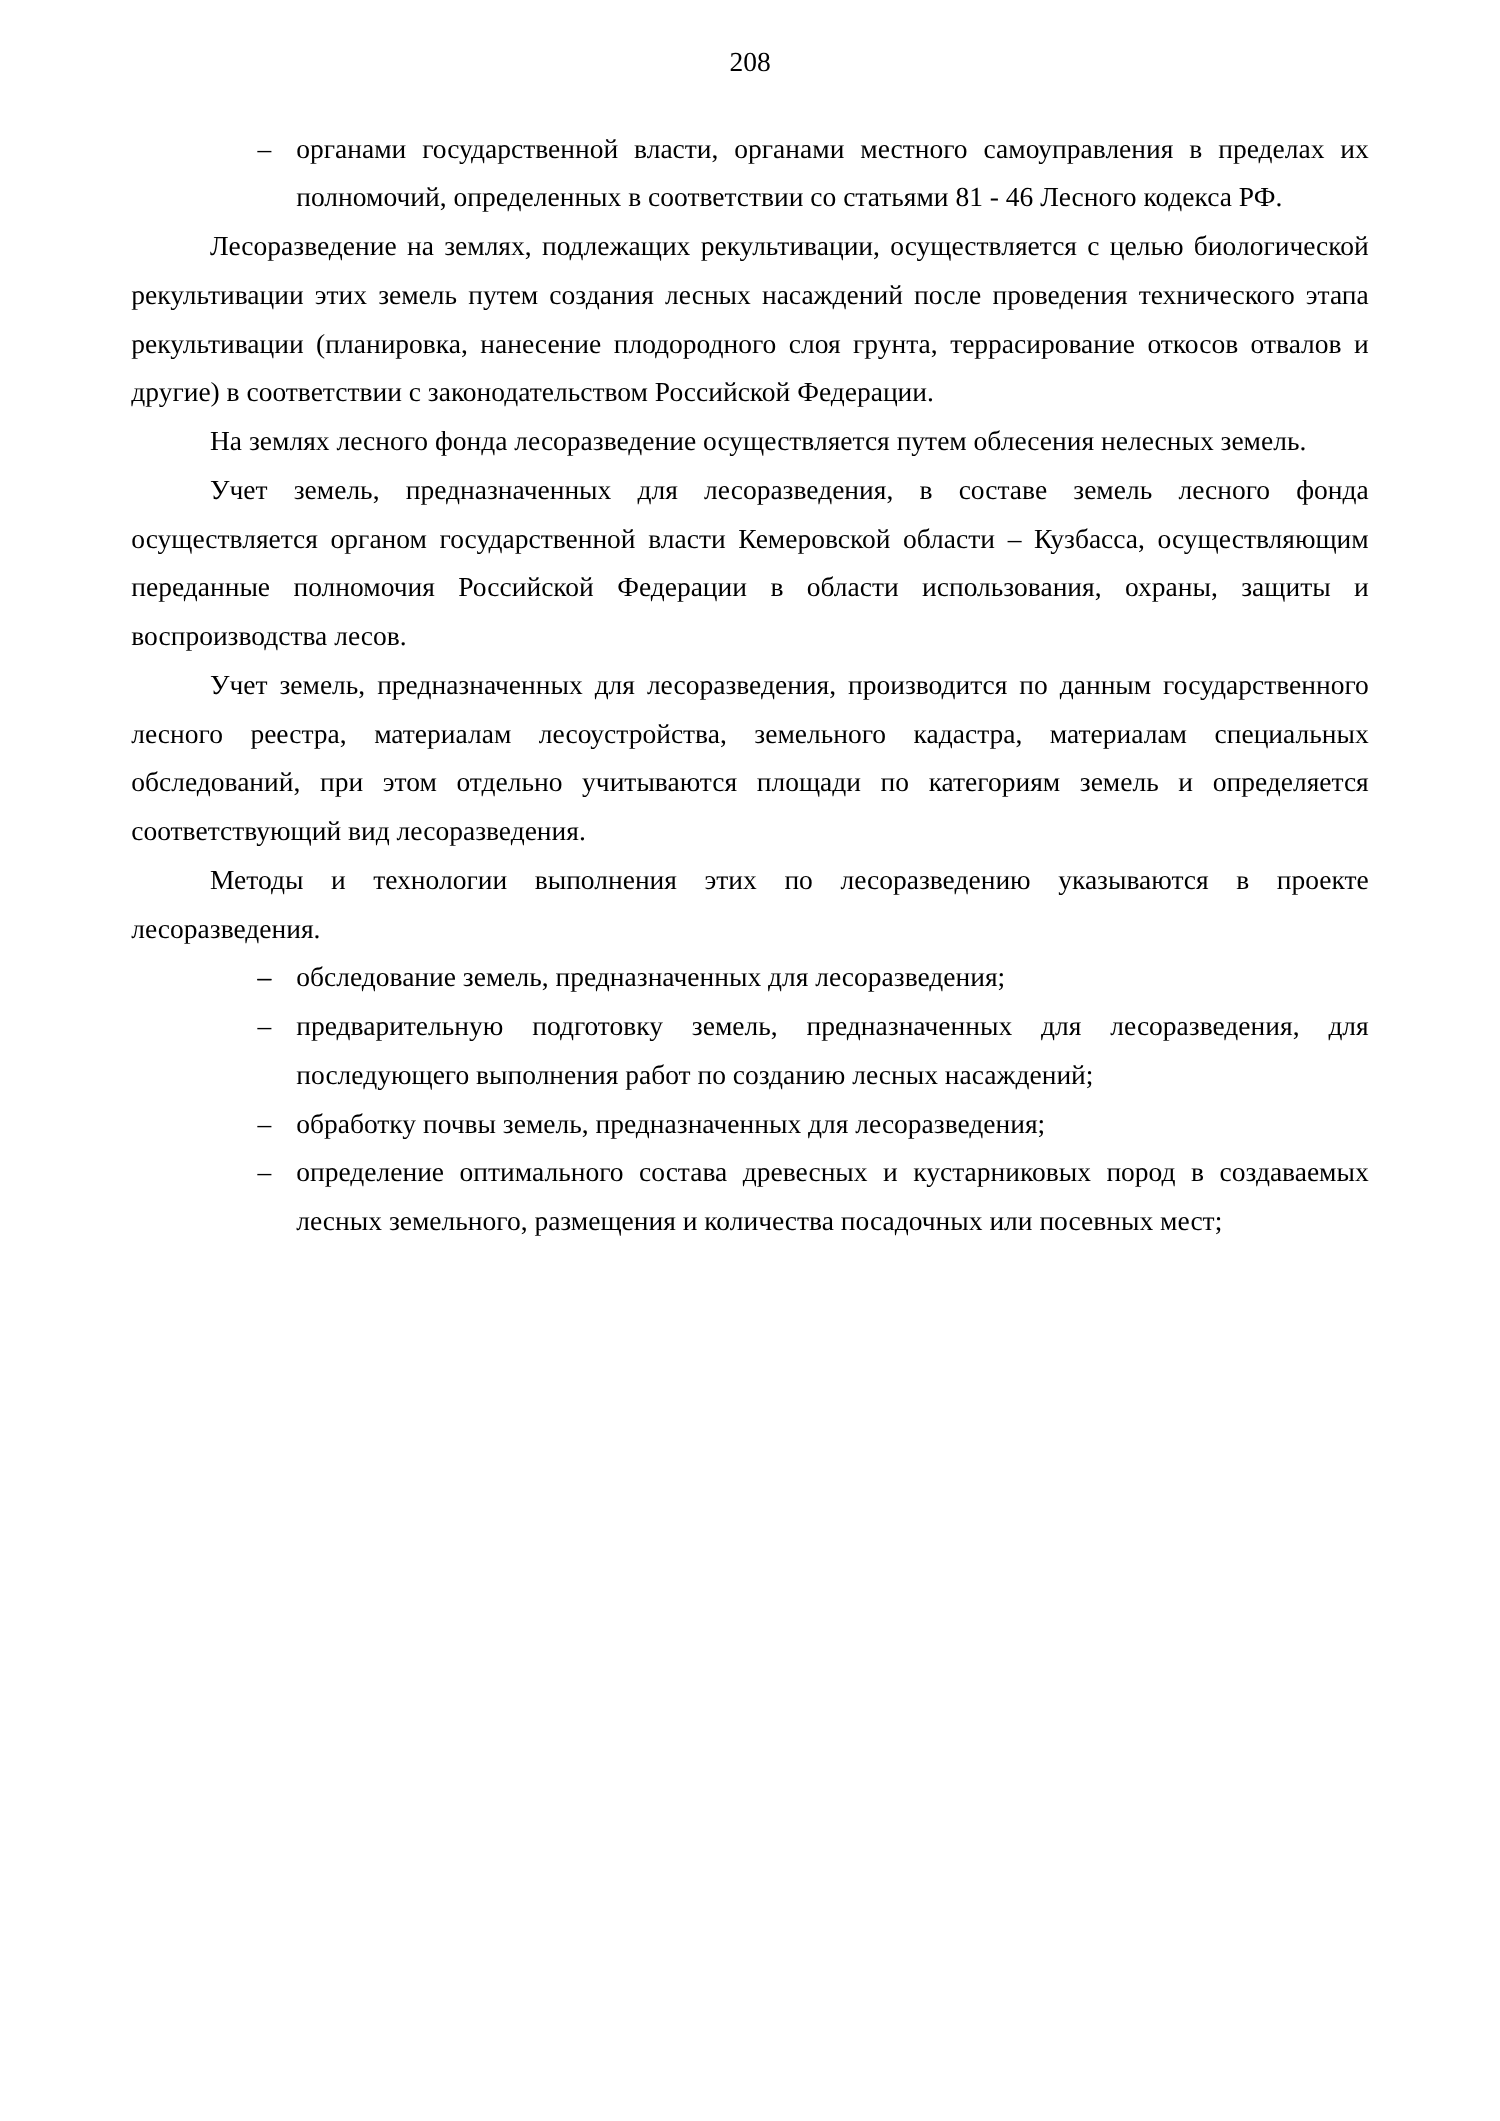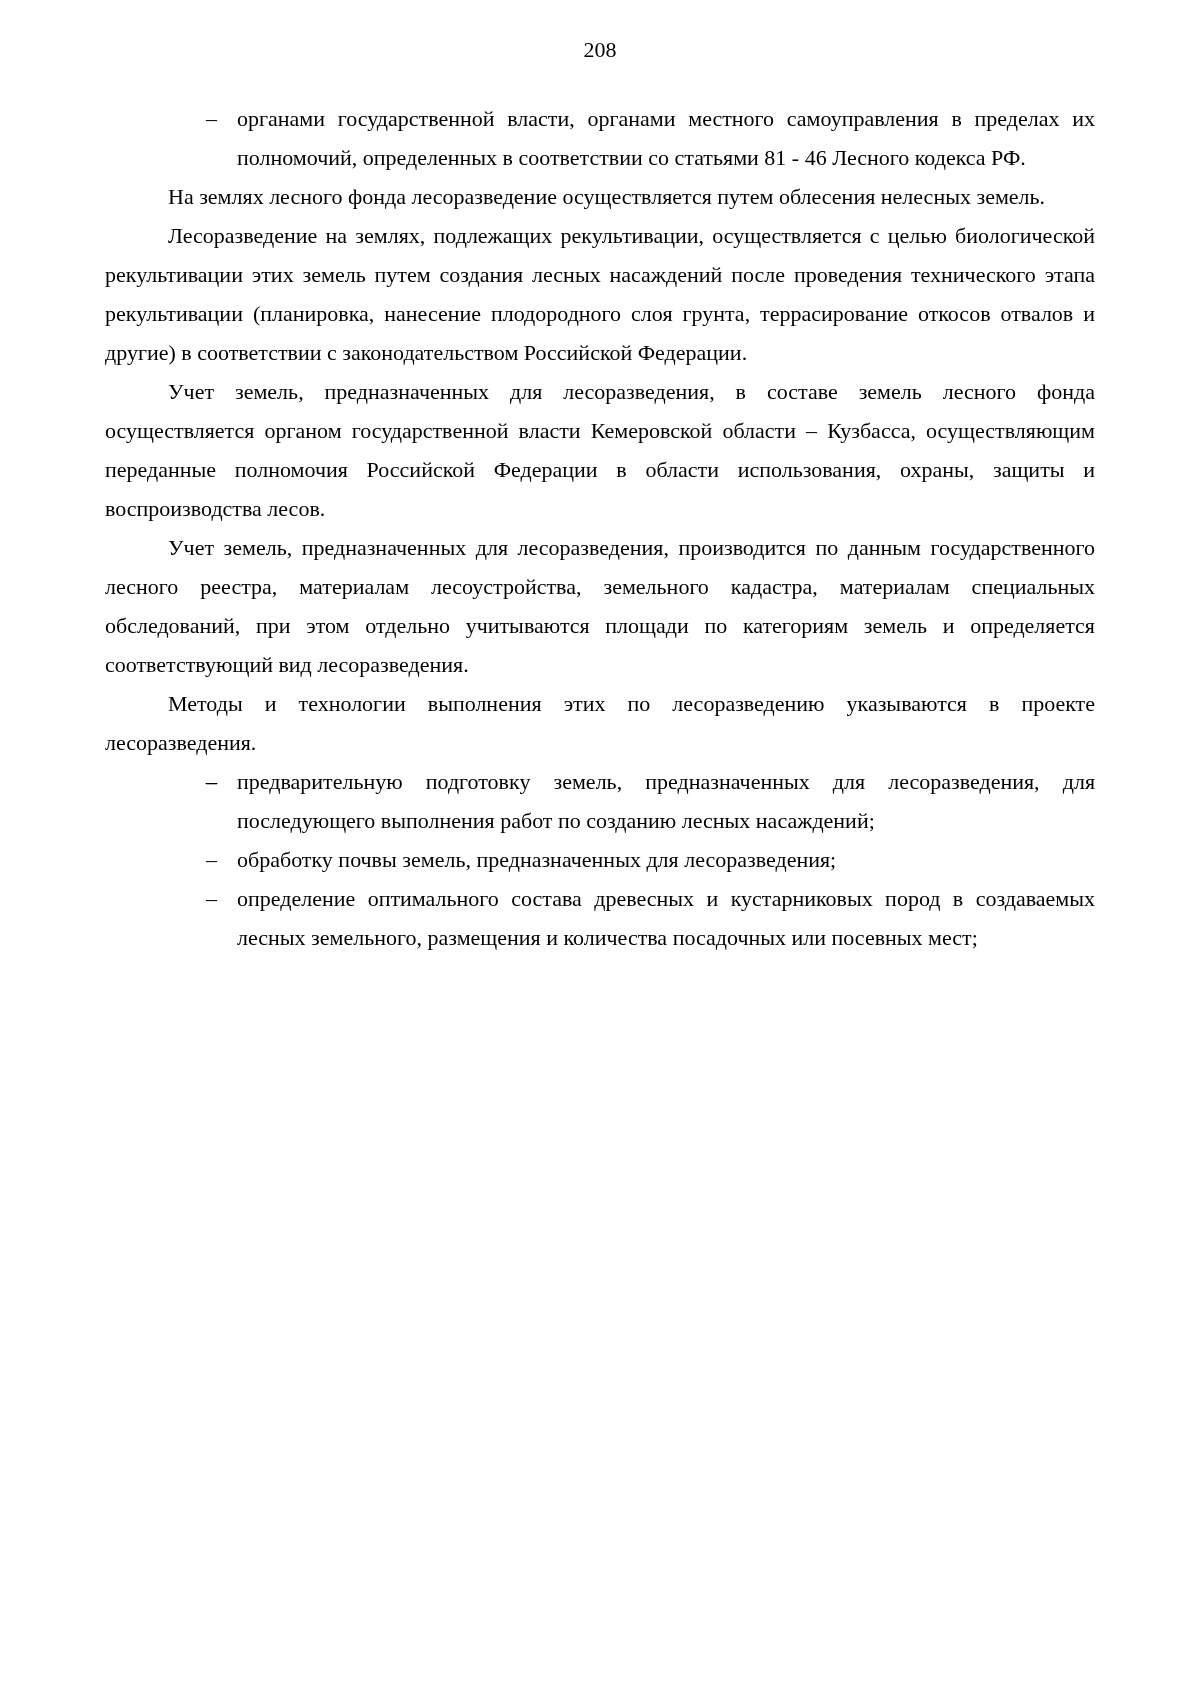--- a/index.html
+++ b/index.html
@@ -48,32 +48,32 @@
 <div class="page">
 
   <div class="page-number">208</div>
 
   <div class="doc-list">
     <div class="li">
       <span class="dash">–</span><span>органами государственной власти, органами местного самоуправления в пределах их полномочий, определенных в соответствии со статьями 81 - 46 Лесного кодекса РФ.</span>
     </div>
   </div>
 
+  <p class="para">Лесоразведение на землях, подлежащих рекультивации, осуществляется с целью биологической рекультивации этих земель путем создания лесных насаждений после проведения технического этапа рекультивации (планировка, нанесение плодородного слоя грунта, террасирование откосов отвалов и другие) в соответствии с законодательством Российской Федерации.</p>
   <p class="para">На землях лесного фонда лесоразведение осуществляется путем облесения нелесных земель.</p>
-  <p class="para">Лесоразведение на землях, подлежащих рекультивации, осуществляется с целью биологической рекультивации этих земель путем создания лесных насаждений после проведения технического этапа рекультивации (планировка, нанесение плодородного слоя грунта, террасирование откосов отвалов и другие) в соответствии с законодательством Российской Федерации.</p>
   <p class="para">Учет земель, предназначенных для лесоразведения, в составе земель лесного фонда осуществляется органом государственной власти Кемеровской области – Кузбасса, осуществляющим переданные полномочия Российской Федерации в области использования, охраны, защиты и воспроизводства лесов.</p>
   <p class="para">Учет земель, предназначенных для лесоразведения, производится по данным государственного лесного реестра, материалам лесоустройства, земельного кадастра, материалам специальных обследований, при этом отдельно учитываются площади по категориям земель и определяется соответствующий вид лесоразведения.</p>
   <p class="para">Методы и технологии выполнения этих по лесоразведению указываются в проекте лесоразведения.</p>
 
   <div class="doc-list">
     <div class="li">
       <span class="dash">–</span>
     </div>
     <div class="li">
-      <span class="dash">–</span>
+      <span class="dash">–</span><span>обследование земель, предназначенных для лесоразведения;</span>
     </div>
     <div class="li">
       <span class="dash">–</span><span>предварительную подготовку земель, предназначенных для лесоразведения, для последующего выполнения работ по созданию лесных насаждений;</span>
     </div>
     <div class="li">
       <span class="dash">–</span><span>обработку почвы земель, предназначенных для лесоразведения;</span>
     </div>
     <div class="li">
       <span class="dash">–</span><span>определение оптимального состава древесных и кустарниковых пород в создаваемых лесных земельного, размещения и количества посадочных или посевных мест;</span>
     </div>

